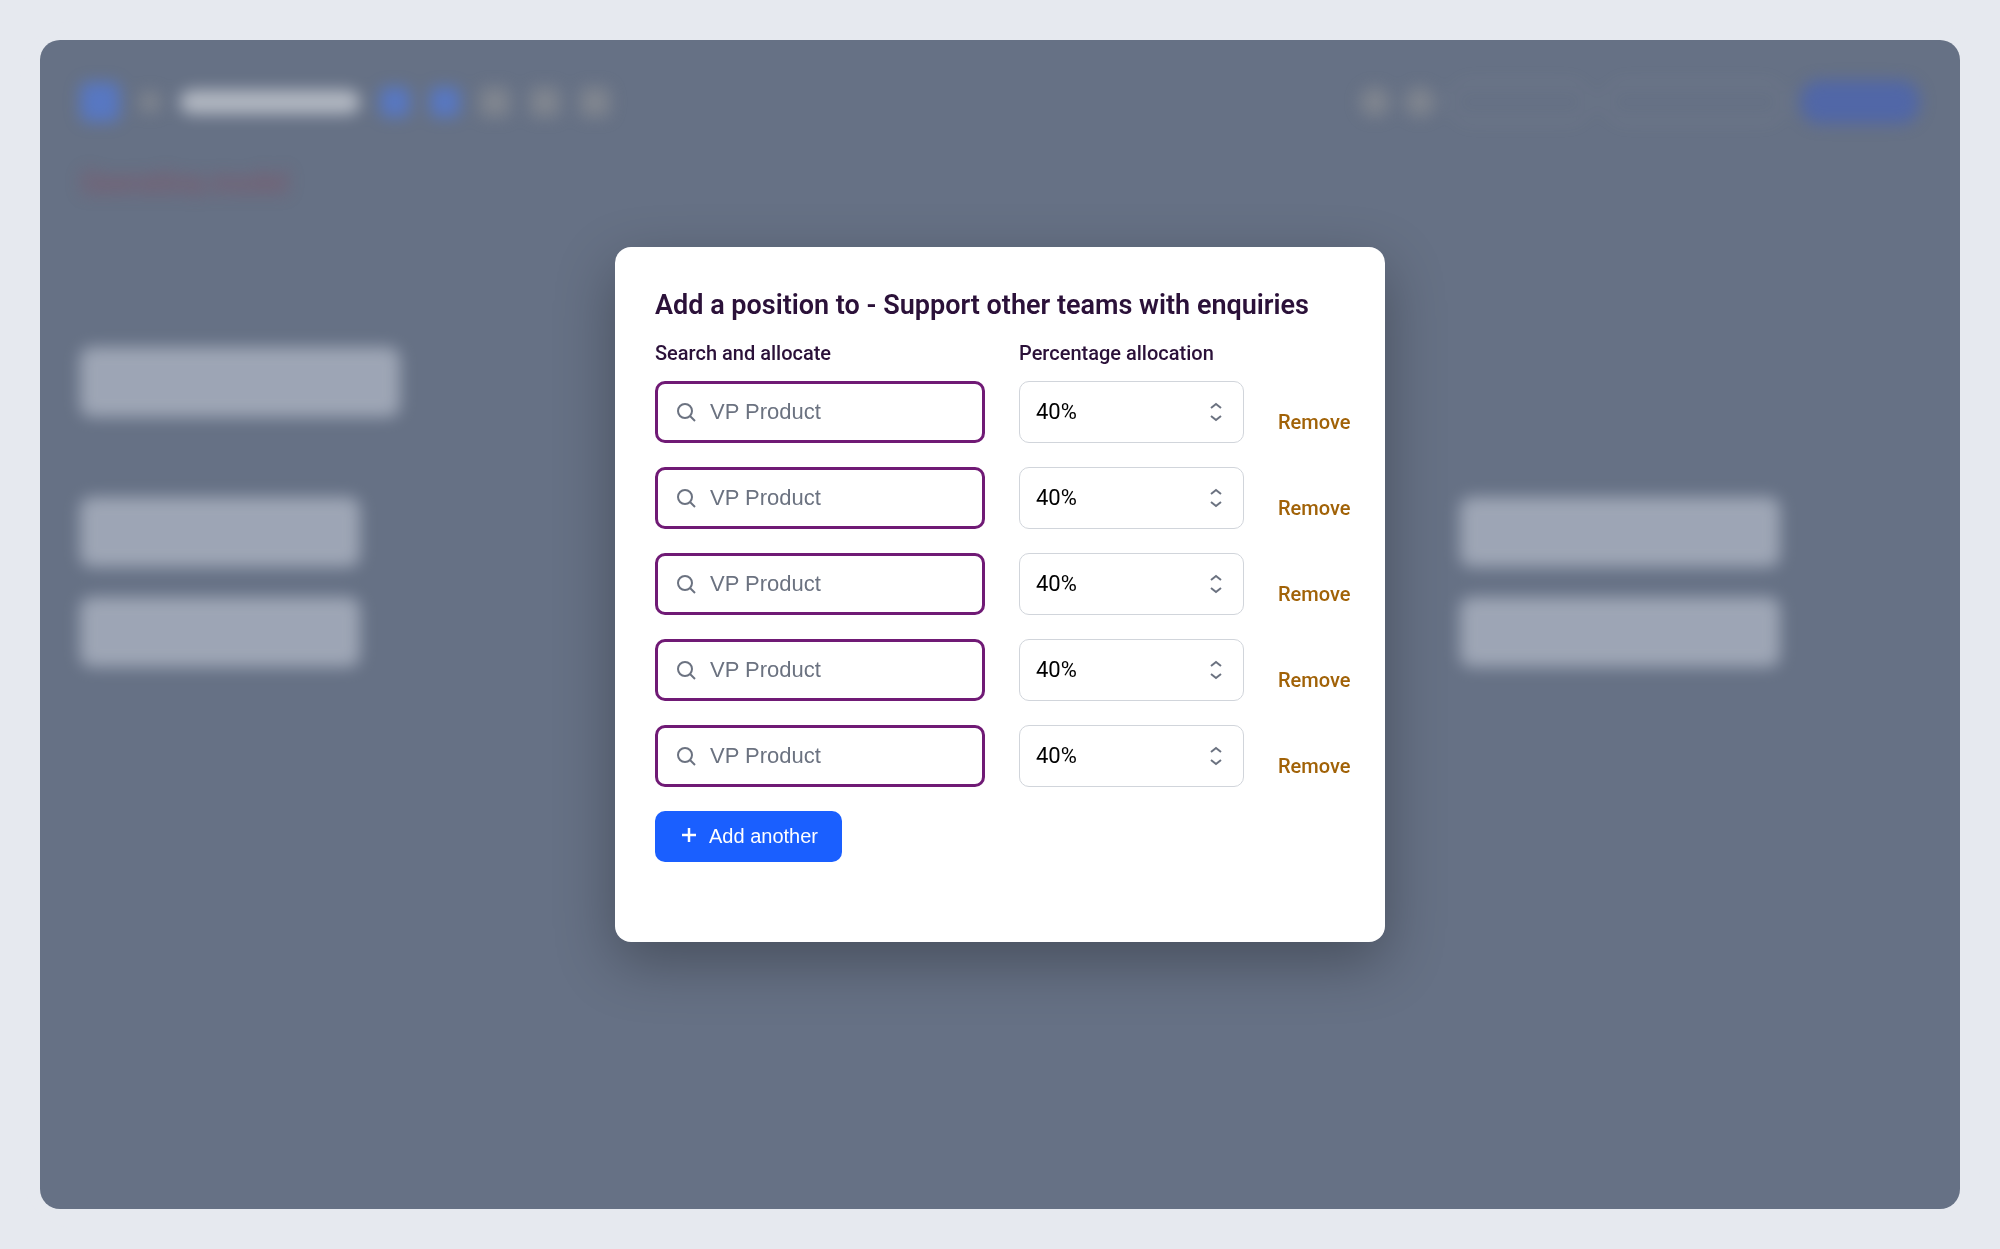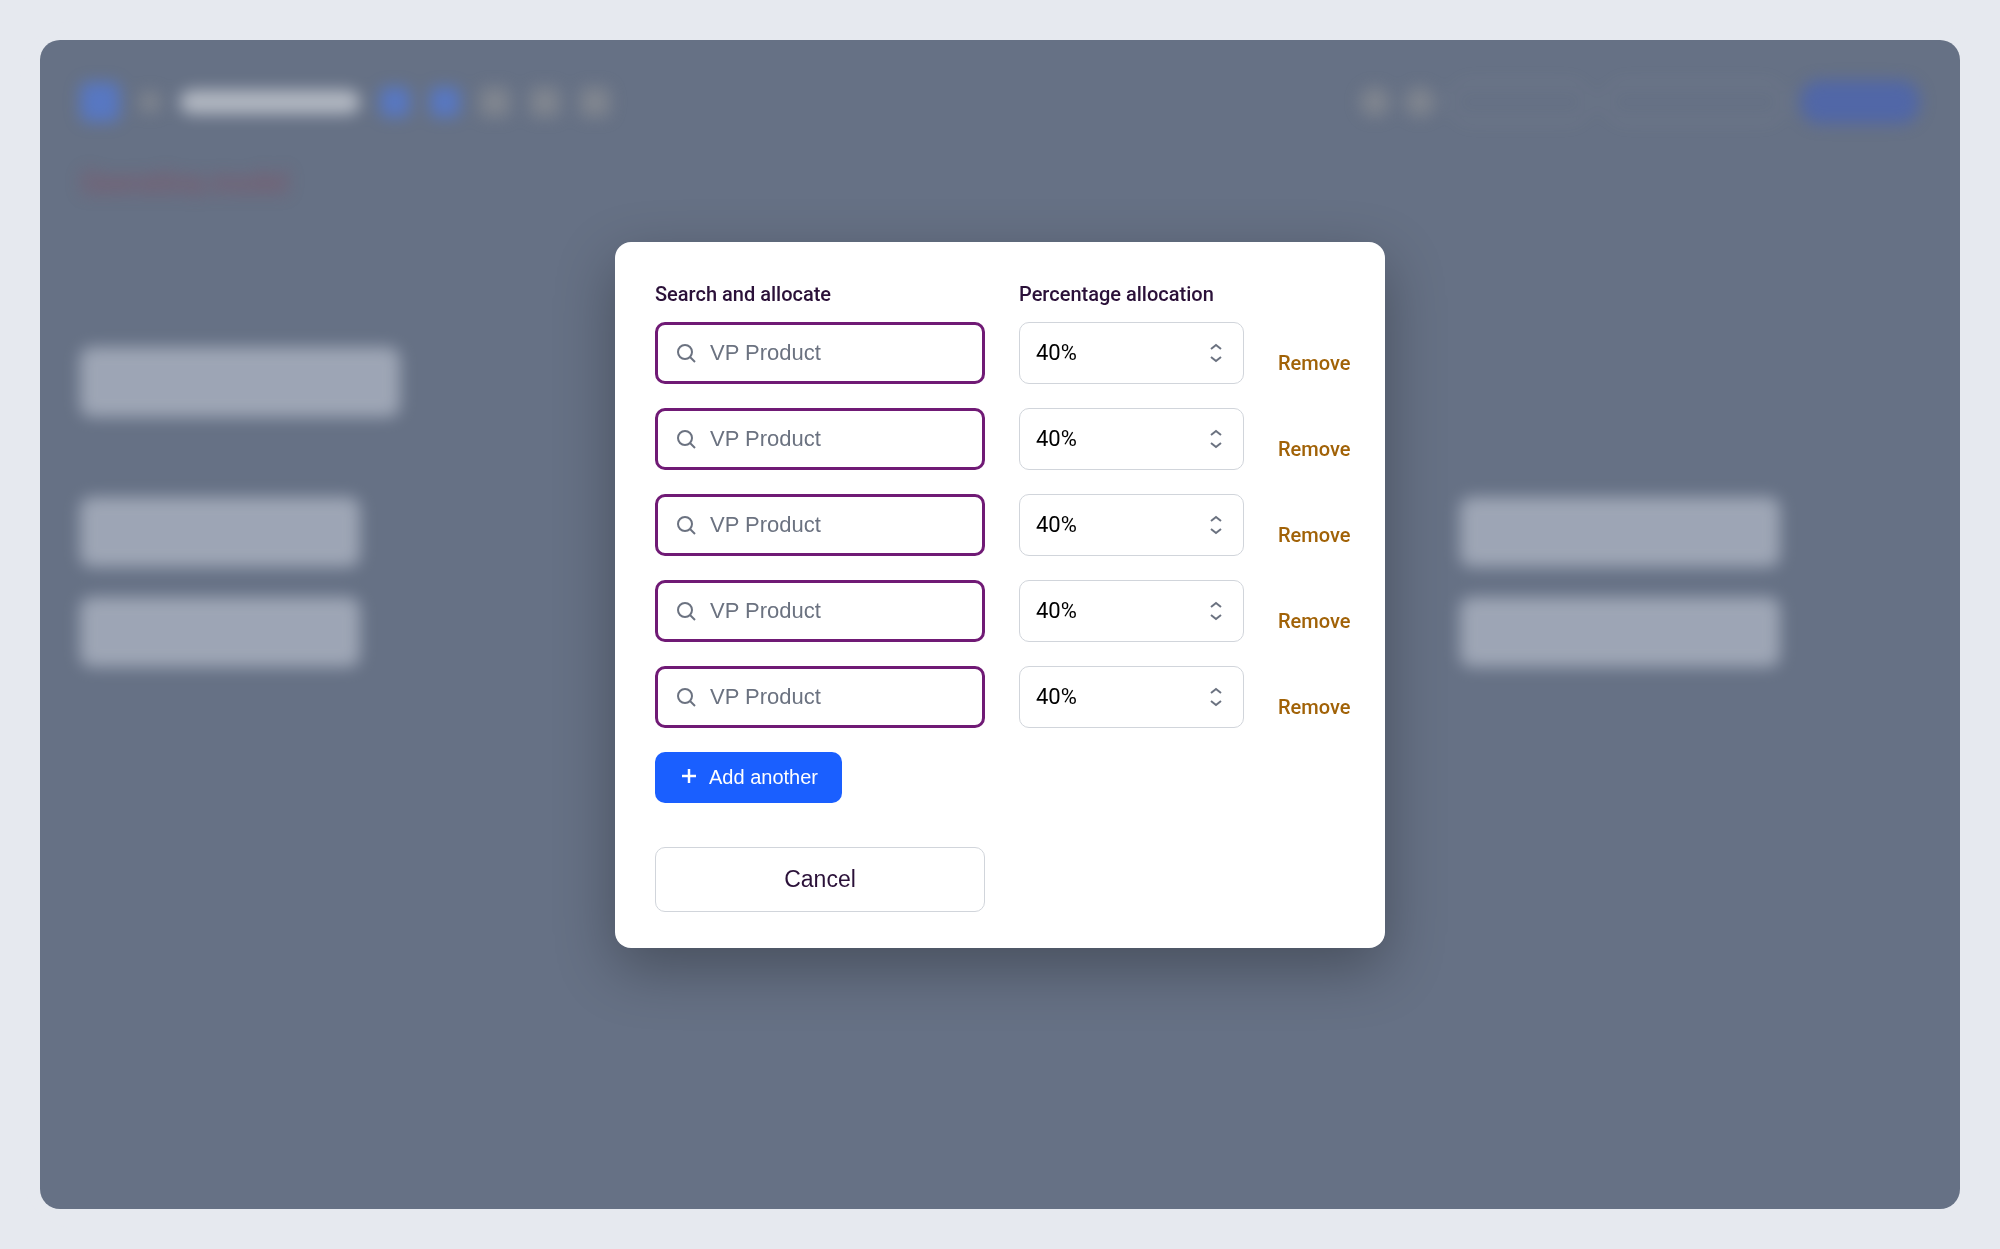--- a/index.html
+++ b/index.html
@@ -338,20 +338,21 @@
       <div class="bg-card" style="width:320px;"></div>
     </div>
     <div style="margin-top:30px; display:flex; gap:1100px;">
       <div class="bg-card"></div>
       <div class="bg-card" style="width:320px;"></div>
     </div>
   </div>
 
   <div class="modal-overlay">
     <div class="modal">
+      <h2 class="modal-title">Add a position to - Support other teams with enquiries</h2>
       
       <div class="column-headers">
         <div class="column-header">Search and allocate</div>
         <div class="column-header">Percentage allocation</div>
         <div></div>
       </div>
       
       <div class="allocation-row">
         <div class="search-input-wrapper">
           <span class="search-icon">
@@ -476,17 +477,16 @@
         <span class="plus-icon">
           <svg viewBox="0 0 20 20">
               <line x1="10" y1="3" x2="10" y2="17"></line>
               <line x1="3" y1="10" x2="17" y2="10"></line>
             </svg>
         </span>
         <span>Add another</span>
       </button>
       
       <div class="modal-footer">
-        <button class="cancel-btn">Cancel</button>
       </div>
     </div>
   </div>
 </div>
 
 </body></html>

